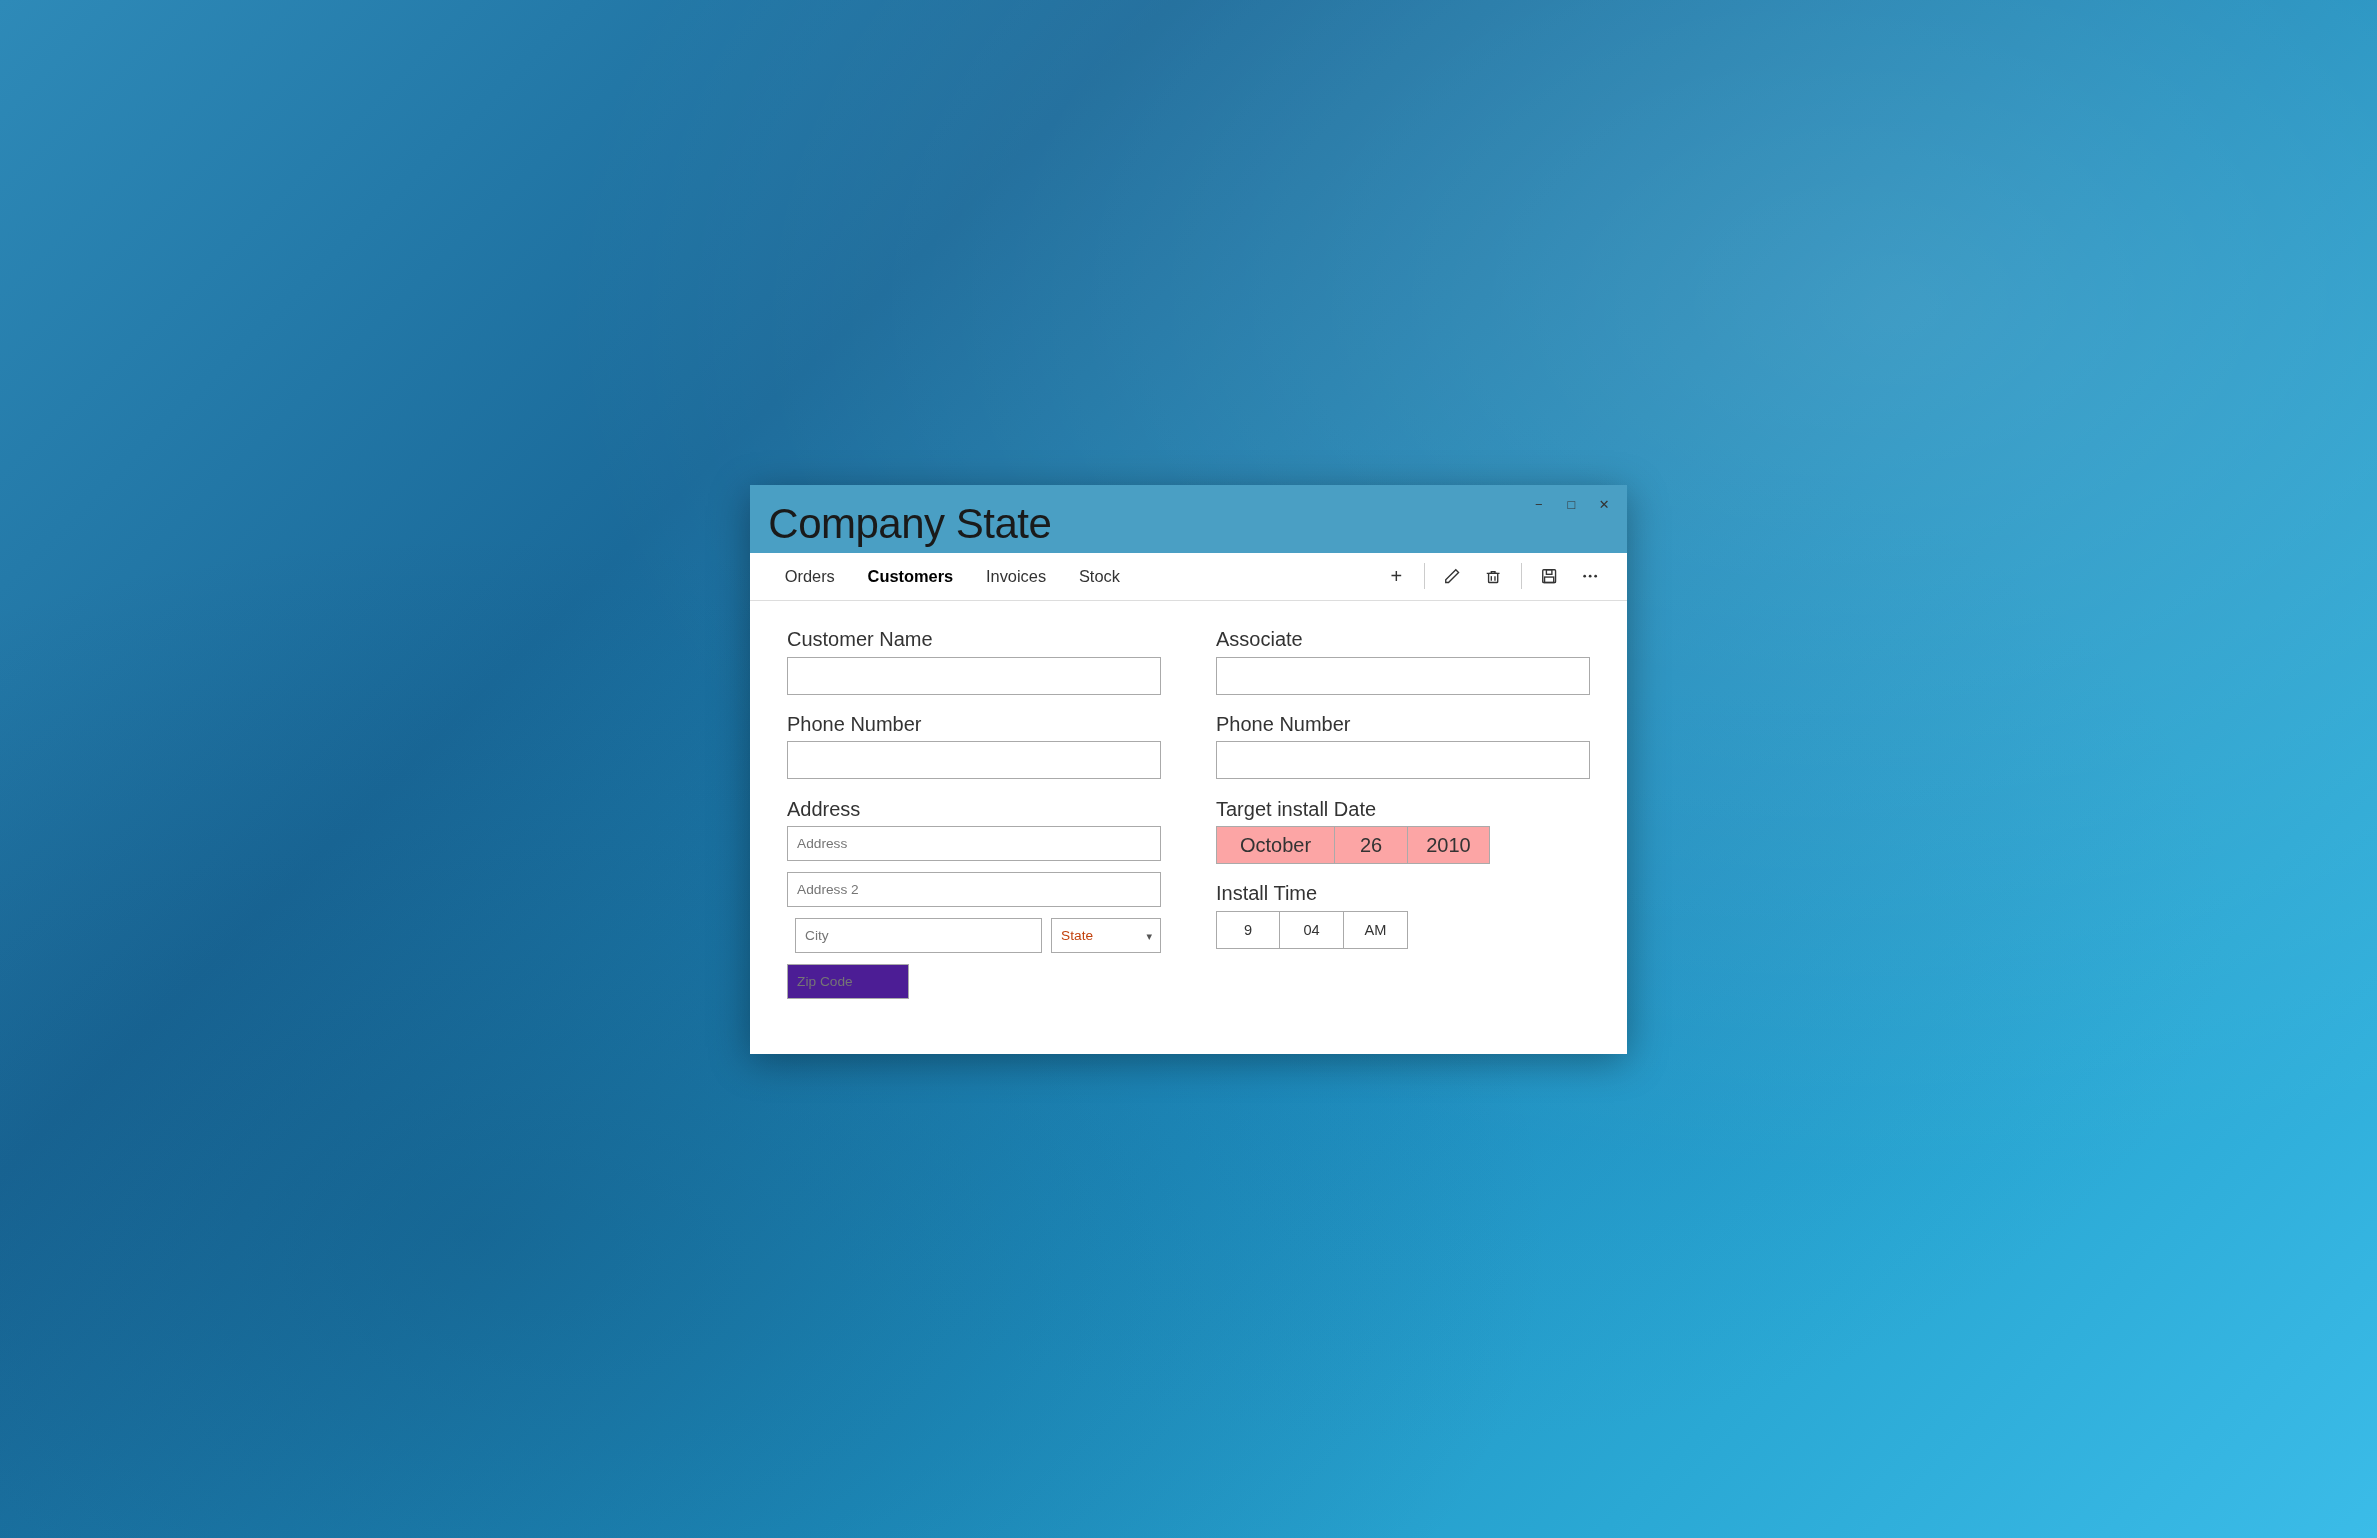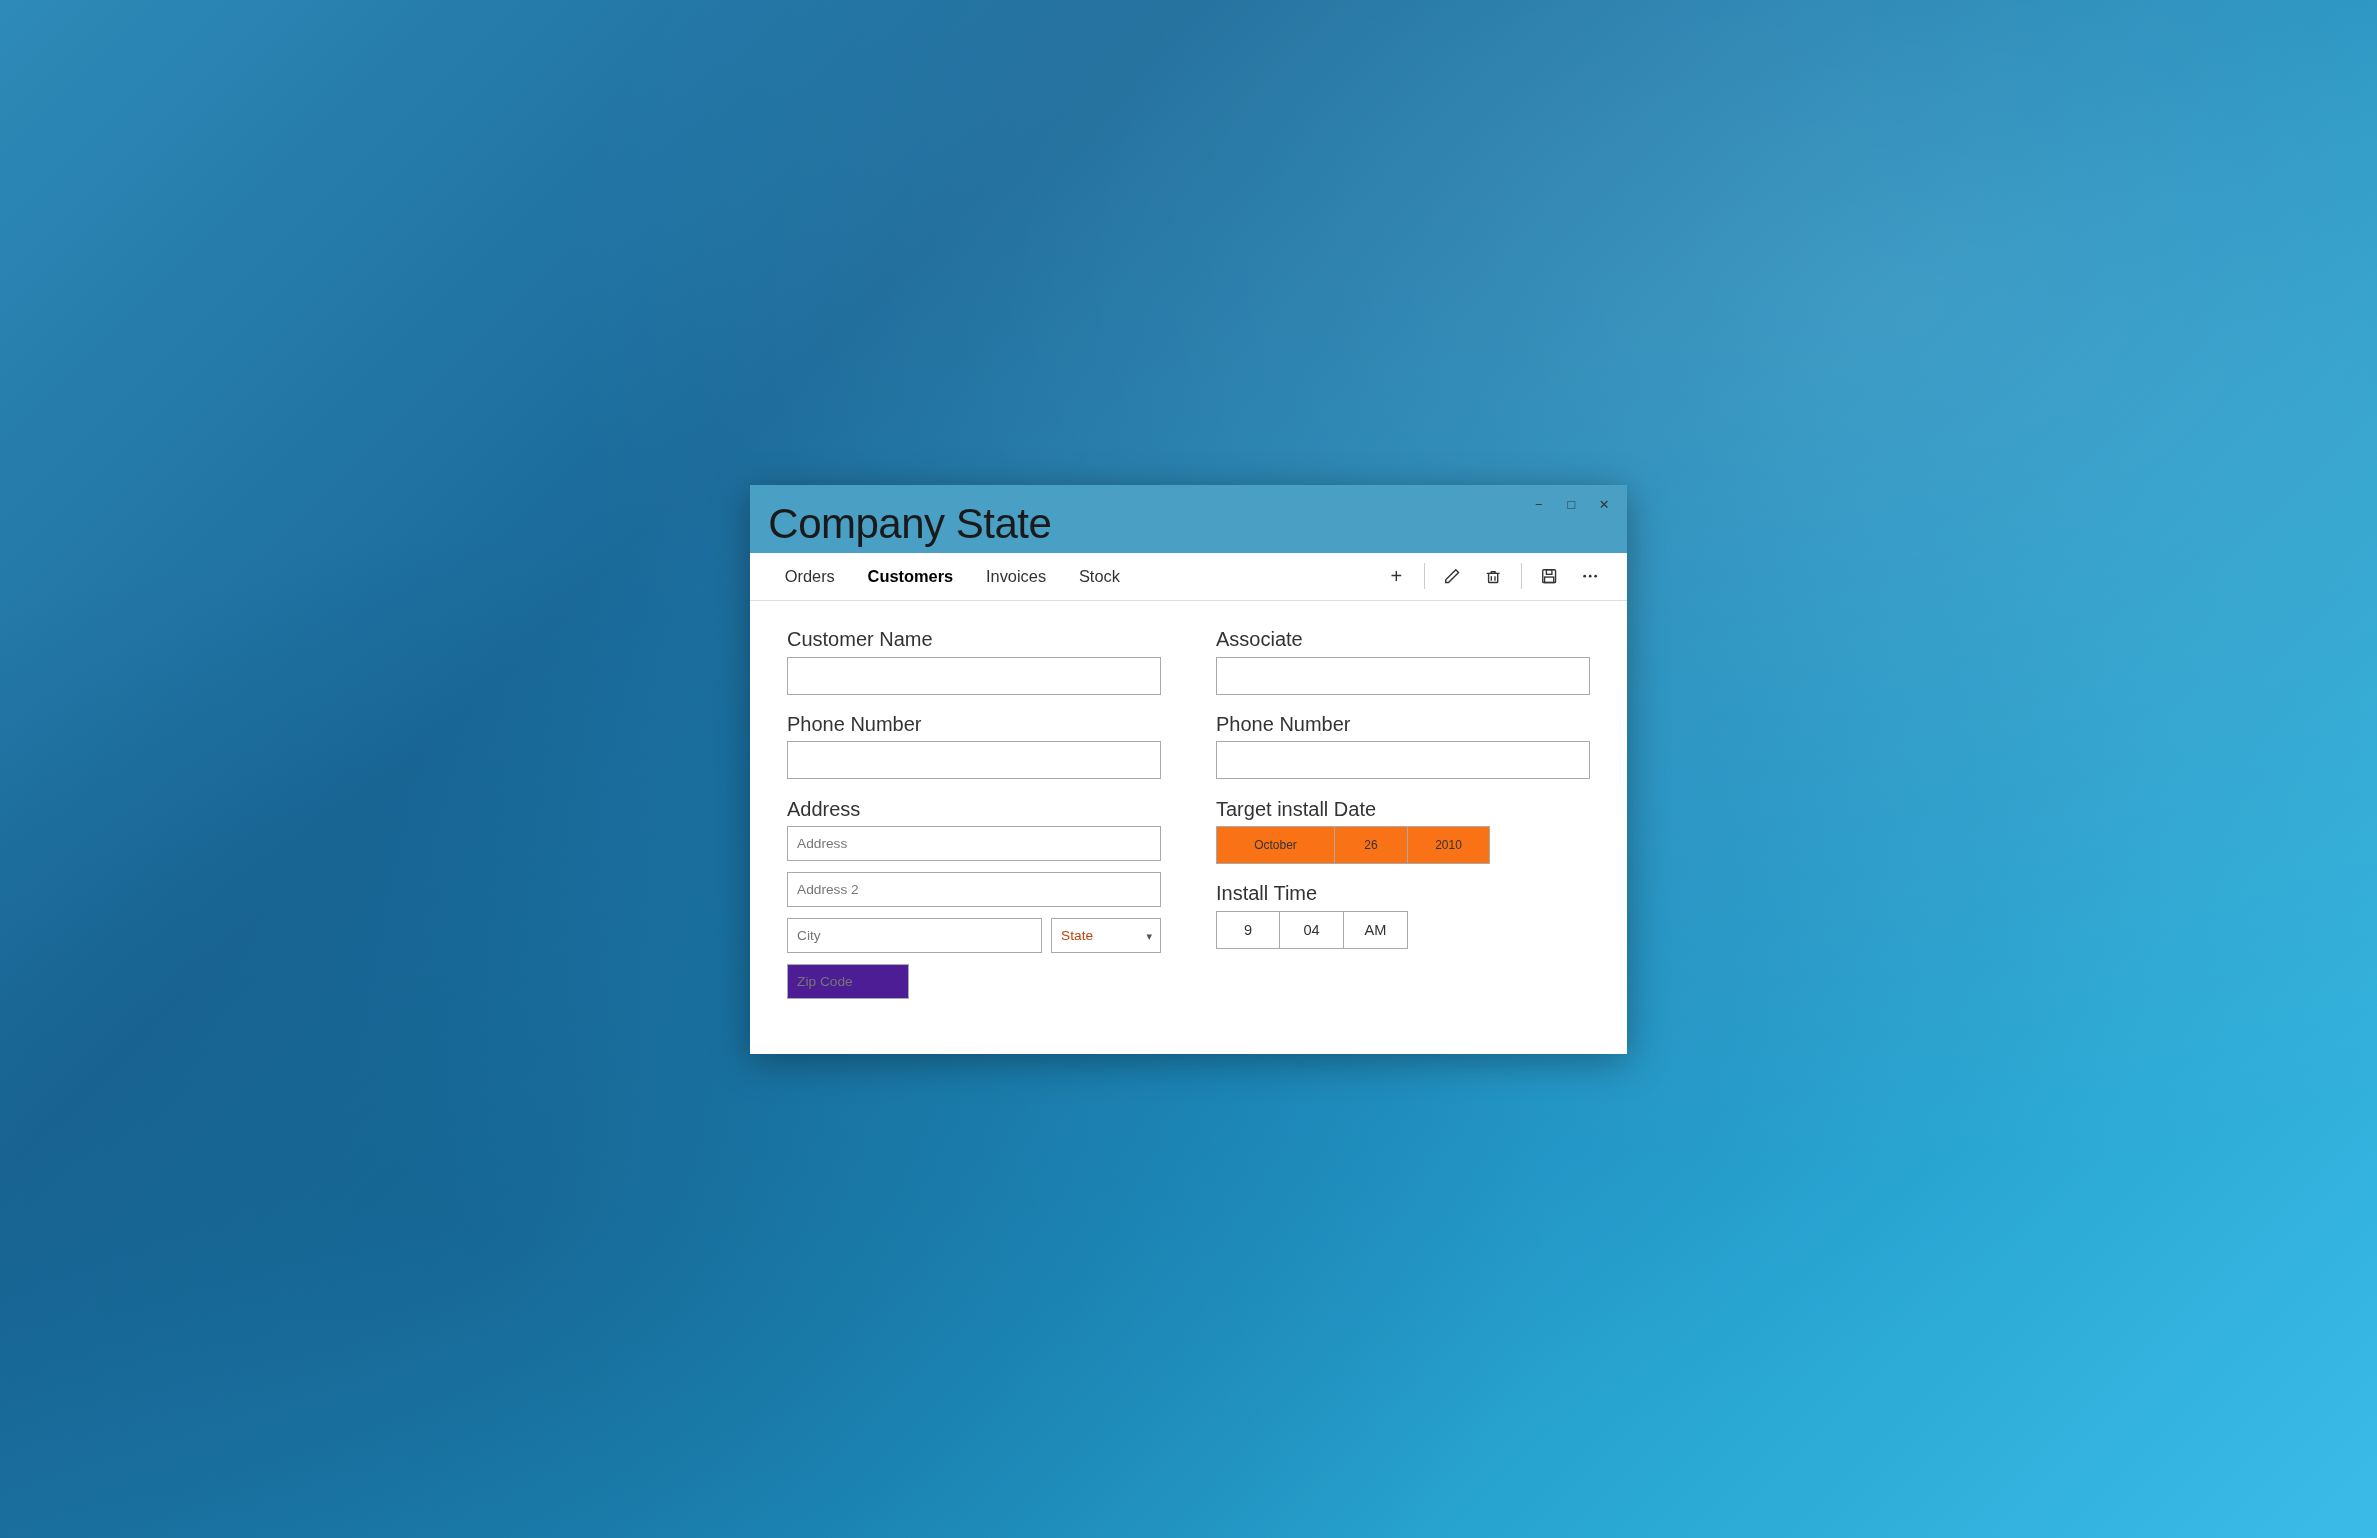--- a/index.html
+++ b/index.html
@@ -181,20 +181,21 @@
 
     .field-input::placeholder {
       color: #aaa;
     }
 
     
     .address-row {
       display: flex;
       gap: 9.1px;
       margin-bottom: 11px;
+      margin-left: 8px;
     }
 
     .city-input {
       flex: 1;
       height: 35px;
       border: 1.4px solid #aaa;
       background: #fff;
       font-size: 13.7px;
       padding: 0 9.1px;
       outline: none;
@@ -247,23 +248,23 @@
       gap: 0;
       margin-top: 5.5px;
     }
 
     .date-part {
       border: 1.4px solid #aaa;
       height: 38px;
       display: flex;
       align-items: center;
       justify-content: center;
-      font-size: 12px;
-      color: #333;
-      background: #f97316;
+      font-size: 20px;
+      color: #333;
+      background: #fca5a5;
       cursor: pointer;
     }
 
     .date-part:not(:first-child) {
       border-left: none;
     }
 
     .date-month { width: 119px; }
     .date-day { width: 73px; }
     .date-year { width: 82px; }

